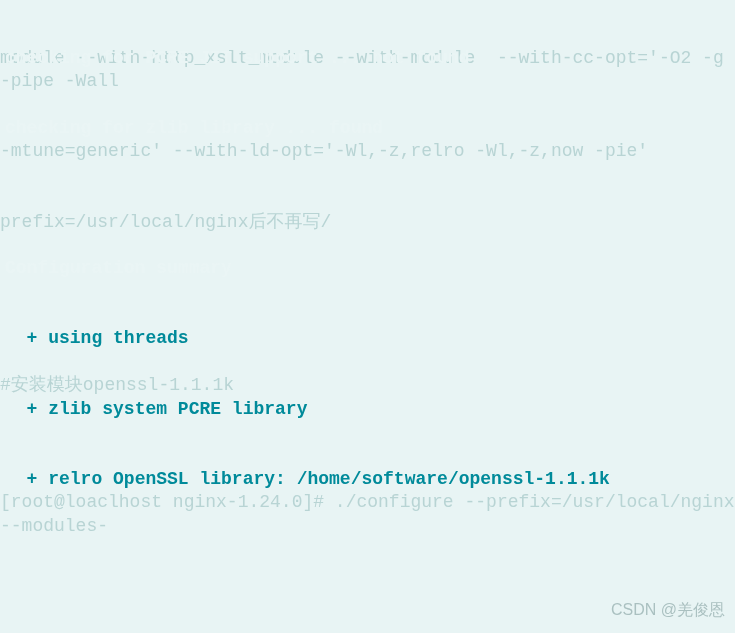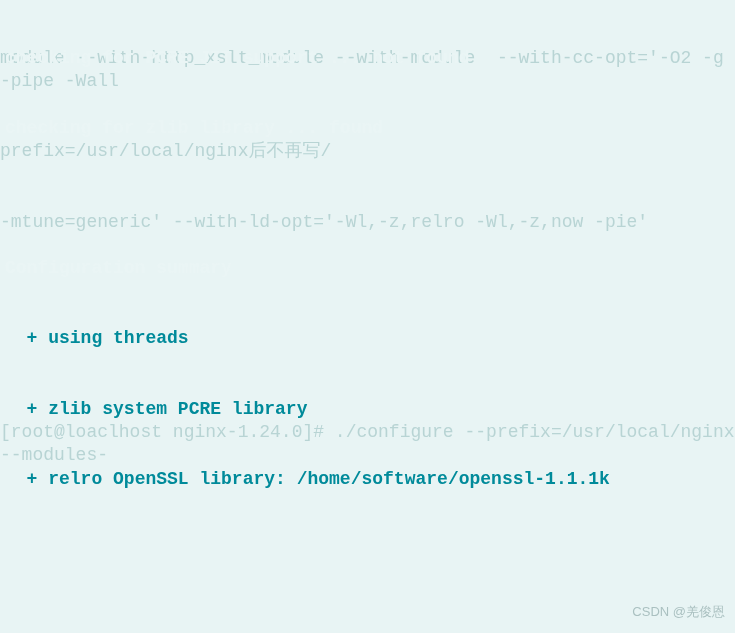--- a/index.html
+++ b/index.html
@@ -46,35 +46,36 @@
       font-family: Liberation Mono, monospace;
     }
     .fg-white {
       color: #eaf5f5;
     }
     .watermark {
       position: absolute;
       bottom: 12px;
       right: 10px;
       color: #a0b8b8;
-      font-size: 13px;
+      font-size: 16px;
       font-family: sans-serif;
       z-index: 3;
       opacity: 0.85;
     }
   </style>
 </head>
 <body>
 
 <div class="background-layer">
   <div>module --with-http_xslt_module --with-module  --with-cc-opt='-O2 -g -pipe -Wall</div>
+  <div>-mtune=generic' --with-ld-opt='-Wl,-z,relro -Wl,-z,now -pie'</div>
   <div>prefix=/usr/local/nginx后不再写/</div>
-  <div>-mtune=generic' --with-ld-opt='-Wl,-z,relro -Wl,-z,now -pie'</div>
   <div></div>
   <div></div>
+  <div>#安装模块openssl-1.1.1k</div>
   <div></div>
   <div>[root@loaclhost nginx-1.24.0]# ./configure --prefix=/usr/local/nginx --modules-</div>
   
   
   
   
   
   
   
   

